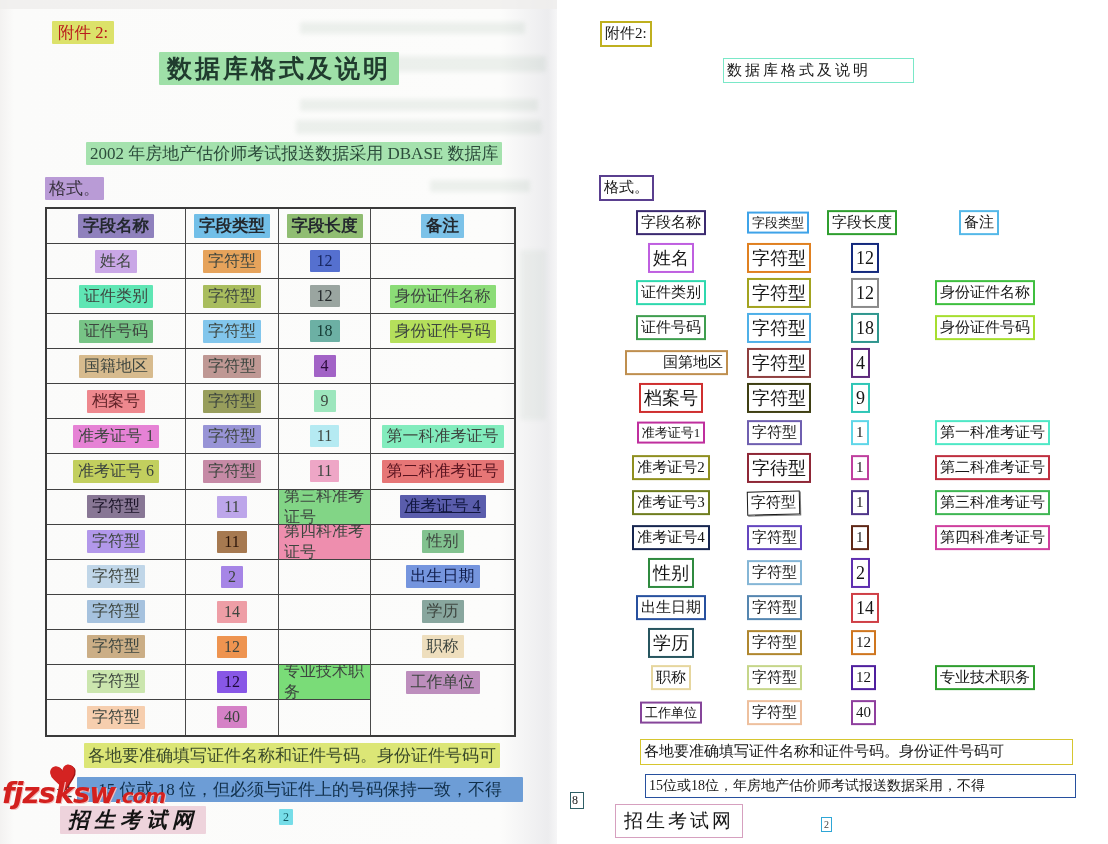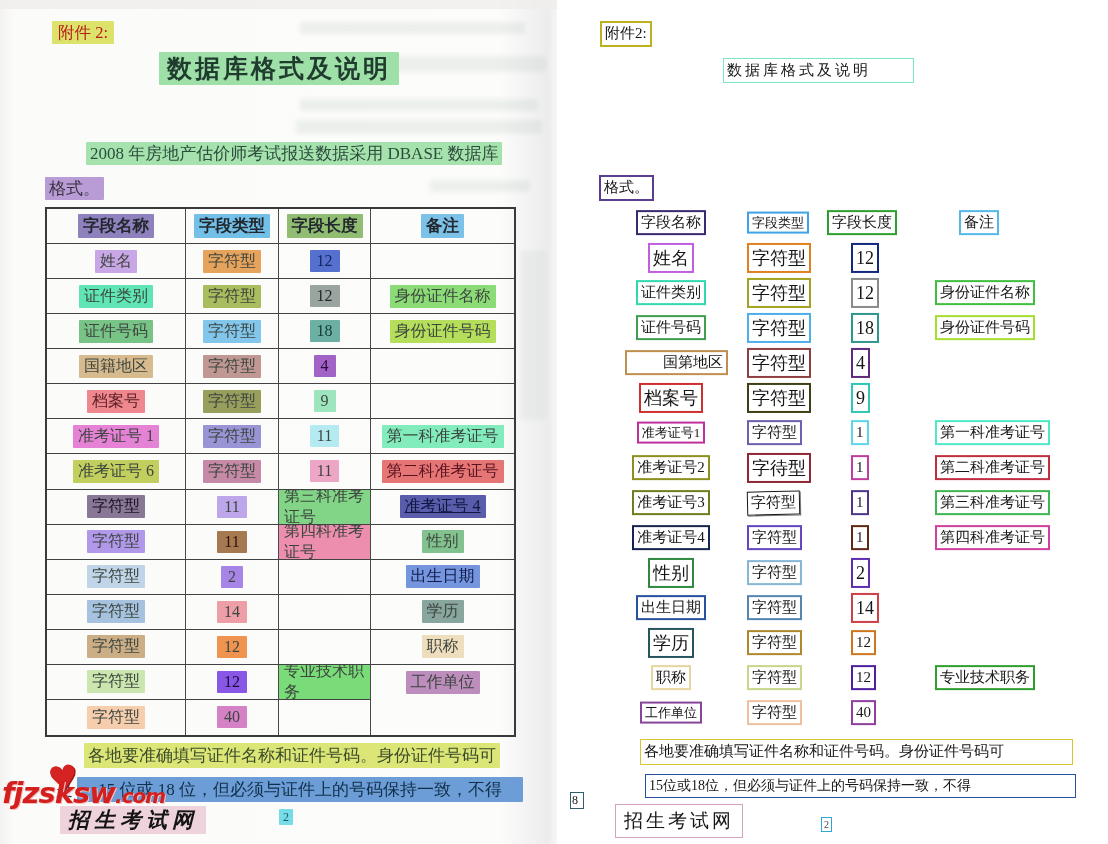--- a/index.html
+++ b/index.html
@@ -85,21 +85,21 @@
     <div class="ghost" style="left:430px;top:180px;width:100px;height:12px;"></div>
     <div class="ghost" style="left:520px;top:250px;width:26px;height:170px;opacity:.08;"></div>
 
     <div class="l-attach">
       <span class="hl">附件 2:</span>
     </div>
     <div class="l-title">
       <span class="hl">数据库格式及说明</span>
     </div>
     <div class="l-intro">
-      <span class="hl">2008 年房地产估价师考试报送数据采用 DBASE 数据库</span>
+      <span class="hl">2002 年房地产估价师考试报送数据采用 DBASE 数据库</span>
     </div>
     <div class="l-wrap">
       <span class="hl">格式。</span>
     </div>
 
     <div class="scan-table" id="scanTable">
         <div class="scan-cell head">
           <span class="hl" style="background: rgb(143, 129, 189);">字段名称</span>
         </div>
         <div class="scan-cell head">
@@ -378,21 +378,21 @@
           <div class="oc oc1"><span class="obox fz-s" style="border-color: rgb(134, 69, 154);">工作单位</span></div>
           <div class="oc oc2"><span class="obox fz-m" style="border-color: rgb(238, 192, 158);">字符型</span></div>
           <div class="oc oc3"><span class="obox fz-m" style="border-color: rgb(143, 63, 158);">40</span></div>
         </div>
       </div>
 
     <div class="r-note1">
       <span>各地要准确填写证件名称和证件号码。身份证件号码可</span>
     </div>
     <div class="r-note2">
-      <span>15位或18位，但必须与证件上的号码保持一致，不得</span>
+      <span>15位或18位，年房地产估价师考试报送数据采用，不得</span>
     </div>
     <div class="r-margin8">
       <span class="obox">8</span>
     </div>
     <div class="r-wmname">
       <span class="obox">招生考试网</span>
     </div>
     <div class="r-pageno">
       <span class="obox">2</span>
     </div>

